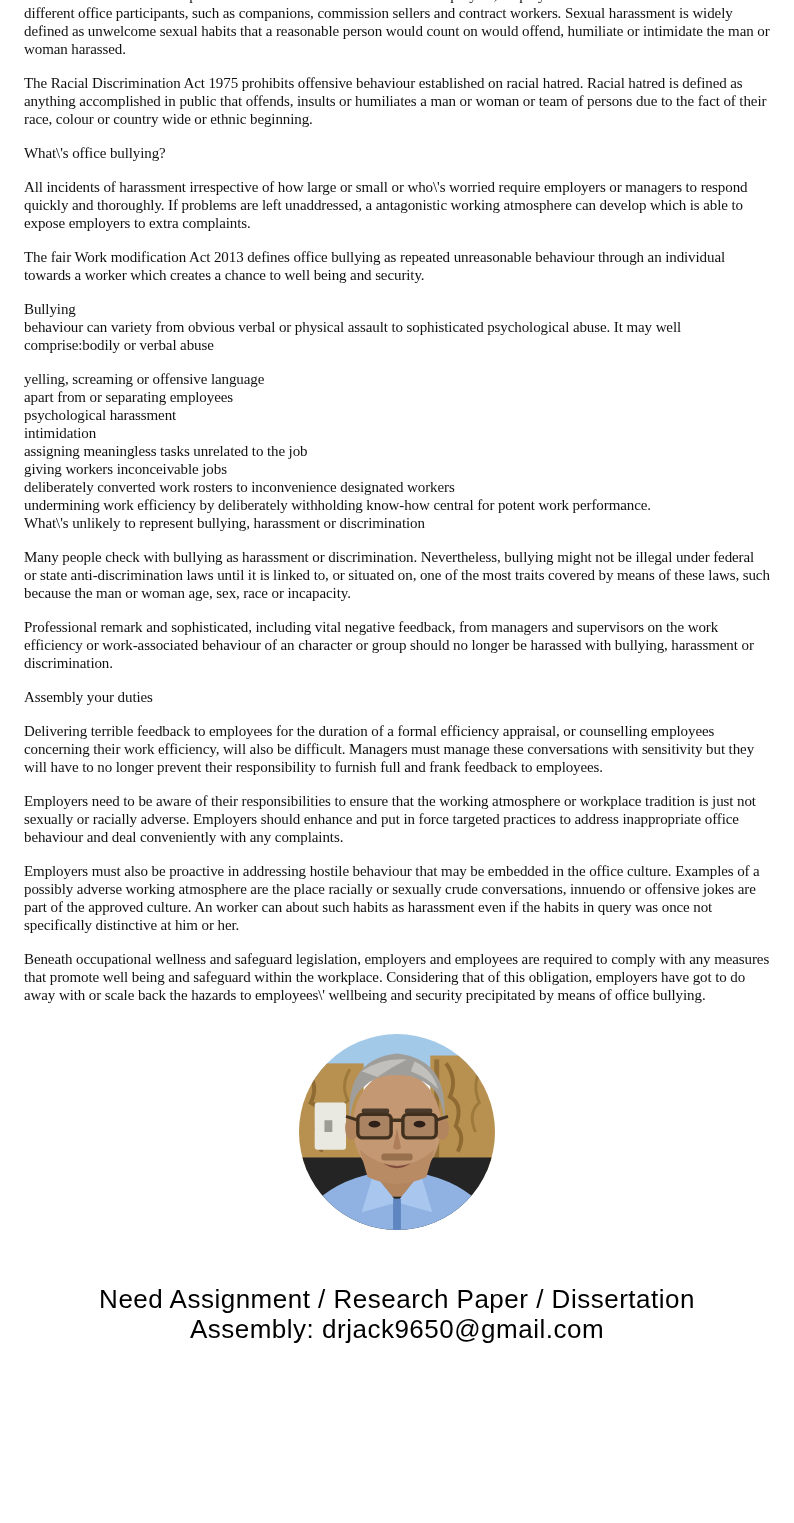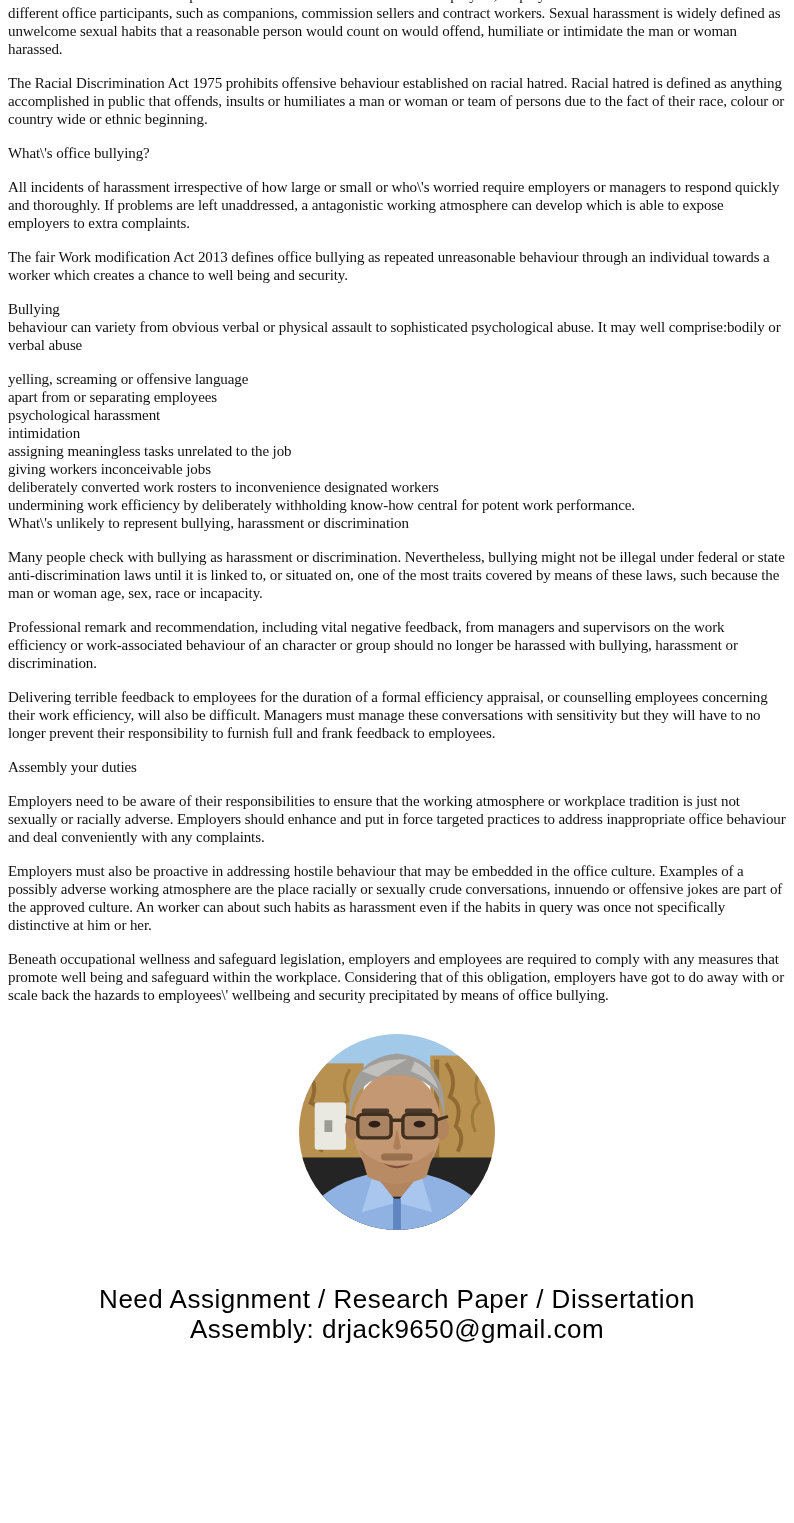--- a/index.html
+++ b/index.html
@@ -18,21 +18,21 @@
     line-height: 18px;
     letter-spacing: -0.1px;
   }
   .clipped-line {
     margin-top: -14px;
     height: 18px;
     overflow: hidden;
     white-space: nowrap;
   }
   .article p {
-    margin: 16px 0;
+    margin: 16px 16px;
   }
   .article p.first {
     margin-top: 0;
   }
   figure.portrait-wrap {
     margin: 30px 0 0 0;
     padding: 0;
     display: flex;
     justify-content: center;
   }
@@ -61,23 +61,23 @@
   <div class="clipped-line">Sexual harassment in the workplace is unlawful and can occur between employers, employees and</div>
   <div id="paragraphs">
       <p class="first">different office participants, such as companions, commission sellers and contract workers. Sexual harassment is widely defined as unwelcome sexual habits that a reasonable person would count on would offend, humiliate or intimidate the man or woman harassed.</p>
       <p>The Racial Discrimination Act 1975 prohibits offensive behaviour established on racial hatred. Racial hatred is defined as anything accomplished in public that offends, insults or humiliates a man or woman or team of persons due to the fact of their race, colour or country wide or ethnic beginning.</p>
       <p>What\'s office bullying?</p>
       <p>All incidents of harassment irrespective of how large or small or who\'s worried require employers or managers to respond quickly and thoroughly. If problems are left unaddressed, a antagonistic working atmosphere can develop which is able to expose employers to extra complaints.</p>
       <p>The fair Work modification Act 2013 defines office bullying as repeated unreasonable behaviour through an individual towards a worker which creates a chance to well being and security.</p>
       <p>Bullying<br>behaviour can variety from obvious verbal or physical assault to sophisticated psychological abuse. It may well comprise:bodily or verbal abuse</p>
       <p>yelling, screaming or offensive language<br>apart from or separating employees<br>psychological harassment<br>intimidation<br>assigning meaningless tasks unrelated to the job<br>giving workers inconceivable jobs<br>deliberately converted work rosters to inconvenience designated workers<br>undermining work efficiency by deliberately withholding know-how central for potent work performance.<br>What\'s unlikely to represent bullying, harassment or discrimination</p>
       <p>Many people check with bullying as harassment or discrimination. Nevertheless, bullying might not be illegal under federal or state anti-discrimination laws until it is linked to, or situated on, one of the most traits covered by means of these laws, such because the man or woman age, sex, race or incapacity.</p>
-      <p>Professional remark and recommendation, including vital negative feedback, from managers and supervisors on the work efficiency or work-associated behaviour of an character or group should no longer be harassed with bullying, harassment or discrimination.</p>
+      <p>Professional remark and sophisticated, including vital negative feedback, from managers and supervisors on the work efficiency or work-associated behaviour of an character or group should no longer be harassed with bullying, harassment or discrimination.</p>
+      <p>Assembly your duties</p>
       <p>Delivering terrible feedback to employees for the duration of a formal efficiency appraisal, or counselling employees concerning their work efficiency, will also be difficult. Managers must manage these conversations with sensitivity but they will have to no longer prevent their responsibility to furnish full and frank feedback to employees.</p>
-      <p>Assembly your duties</p>
       <p>Employers need to be aware of their responsibilities to ensure that the working atmosphere or workplace tradition is just not sexually or racially adverse. Employers should enhance and put in force targeted practices to address inappropriate office behaviour and deal conveniently with any complaints.</p>
       <p>Employers must also be proactive in addressing hostile behaviour that may be embedded in the office culture. Examples of a possibly adverse working atmosphere are the place racially or sexually crude conversations, innuendo or offensive jokes are part of the approved culture. An worker can about such habits as harassment even if the habits in query was once not specifically distinctive at him or her.</p>
       <p>Beneath occupational wellness and safeguard legislation, employers and employees are required to comply with any measures that promote well being and safeguard within the workplace. Considering that of this obligation, employers have got to do away with or scale back the hazards to employees\' wellbeing and security precipitated by means of office bullying.</p>
     </div>
 </div>
 
 <figure class="portrait-wrap">
   <span class="portrait-circle">
     <svg width="196" height="196" viewBox="0 0 200 200" xmlns="http://www.w3.org/2000/svg">
 

